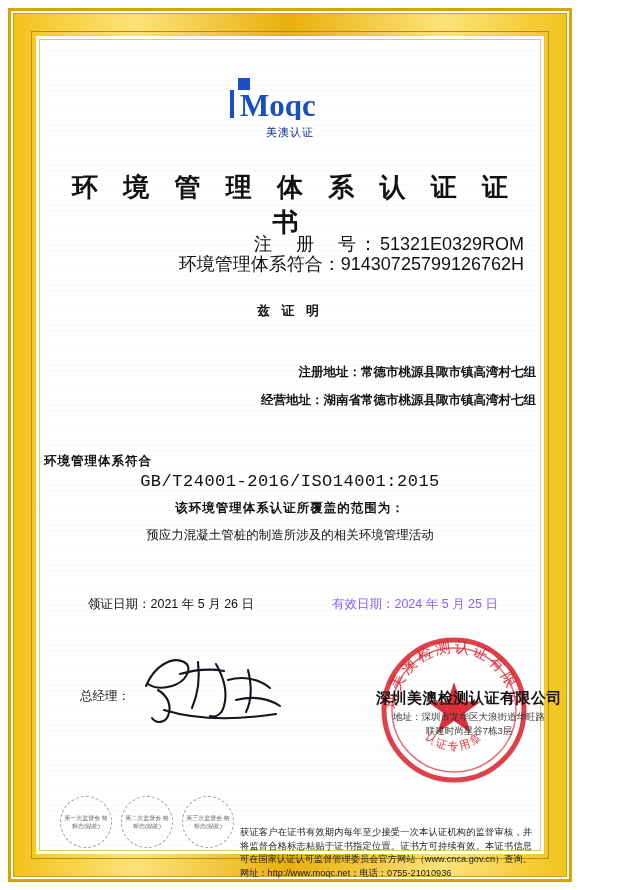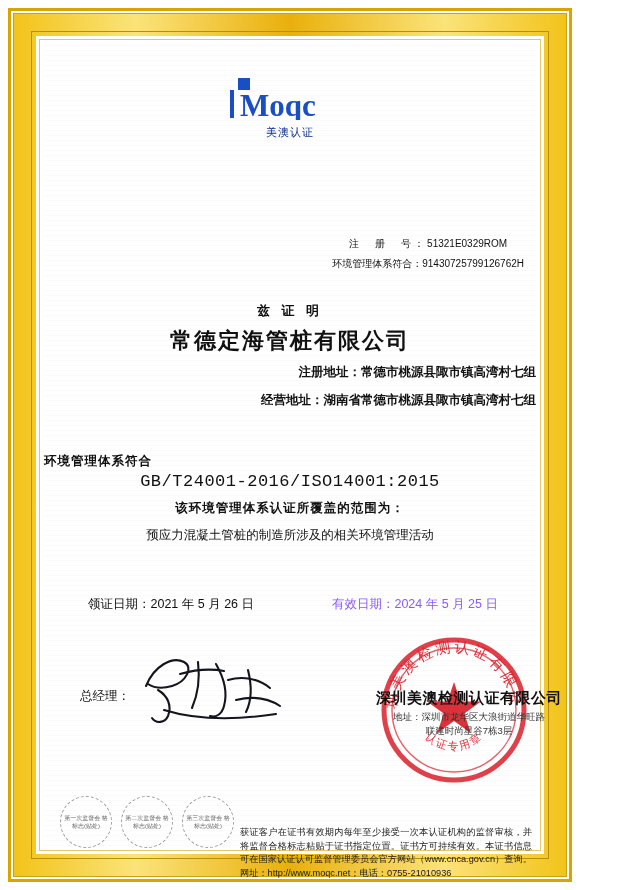--- a/index.html
+++ b/index.html
@@ -90,22 +90,22 @@
     letter-spacing: 9px;
     color: #111111;
     text-indent: 9px;
   }
 
   
   .reg-block {
     position: absolute;
     right: 12px;
     top: 190px;
-    text-align: center;
-    font-size: 10px;
+    text-align: right;
+    font-size: 18px;
     color: #111;
     line-height: 20px;
   }
   .reg-line { white-space: nowrap; }
   .reg-label { letter-spacing: 3px; }
 
   
   .certify {
     position: absolute;
     left: 0; right: 0;
@@ -295,32 +295,32 @@
 
     <div class="logo-wrap">
       <svg class="logo-svg" width="128" height="44" viewBox="0 0 128 44">
         <rect x="12" y="2" width="12" height="12" fill="#1a4fc4"></rect>
         <rect x="4" y="14" width="4" height="28" fill="#1a4fc4"></rect>
         <text x="14" y="40" font-family="Liberation Serif, serif" font-size="31" font-weight="bold" fill="#1a4fc4">Moqc</text>
       </svg>
       <span class="logo-cn">美澳认证</span>
     </div>
 
+    <div class="cert-title">环 境 管 理 体 系 认 证 证 书</div>
 
     <div class="reg-block">
       <div class="reg-line">
         <span class="reg-label">注　册　号：</span><span>51321E0329ROM</span>
       </div>
       <div class="reg-line">
         <span>环境管理体系符合：</span><span>91430725799126762H</span>
       </div>
     </div>
 
     <div class="certify">兹 证 明</div>
-    <div class="company">常德定海管桩有限公司</div>
     <div class="addr addr-1">注册地址：常德市桃源县陬市镇高湾村七组</div>
     <div class="addr addr-2">经营地址：湖南省常德市桃源县陬市镇高湾村七组</div>
 
     <div class="std-head">环境管理体系符合</div>
     <div class="std-code">GB/T24001-2016/ISO14001:2015</div>
     <div class="scope-head">该环境管理体系认证所覆盖的范围为：</div>
     <div class="scope-body">预应力混凝土管桩的制造所涉及的相关环境管理活动</div>
 
     <div class="date-issue">领证日期：2021 年 5 月 26 日</div>
     <div class="date-expiry">有效日期：2024 年 5 月 25 日</div>

